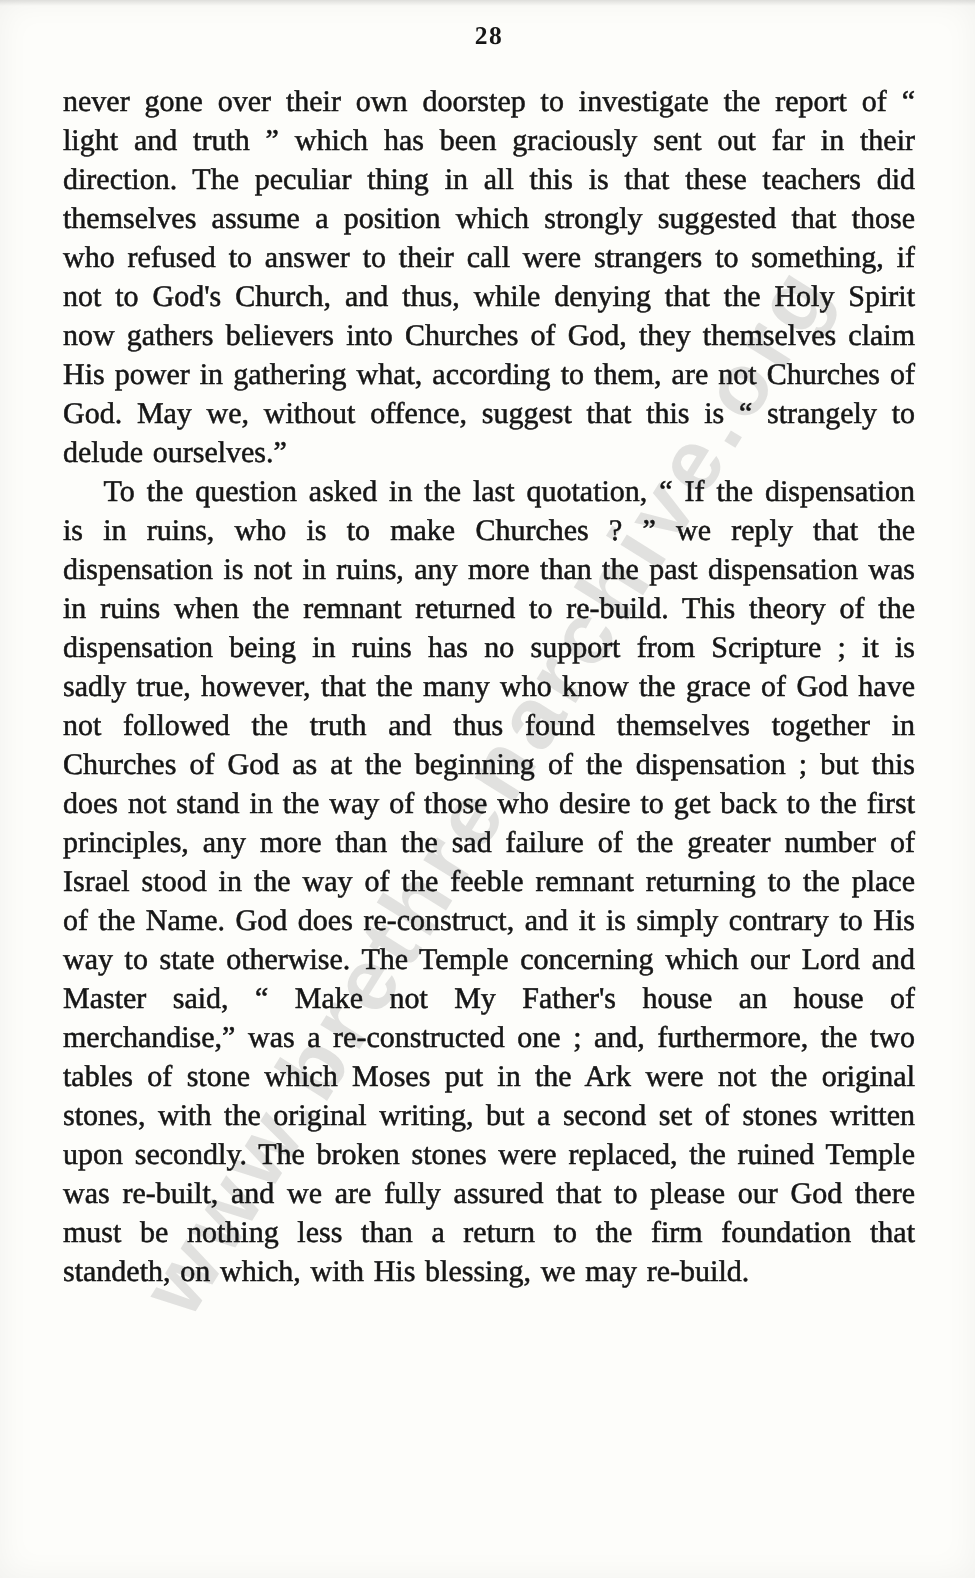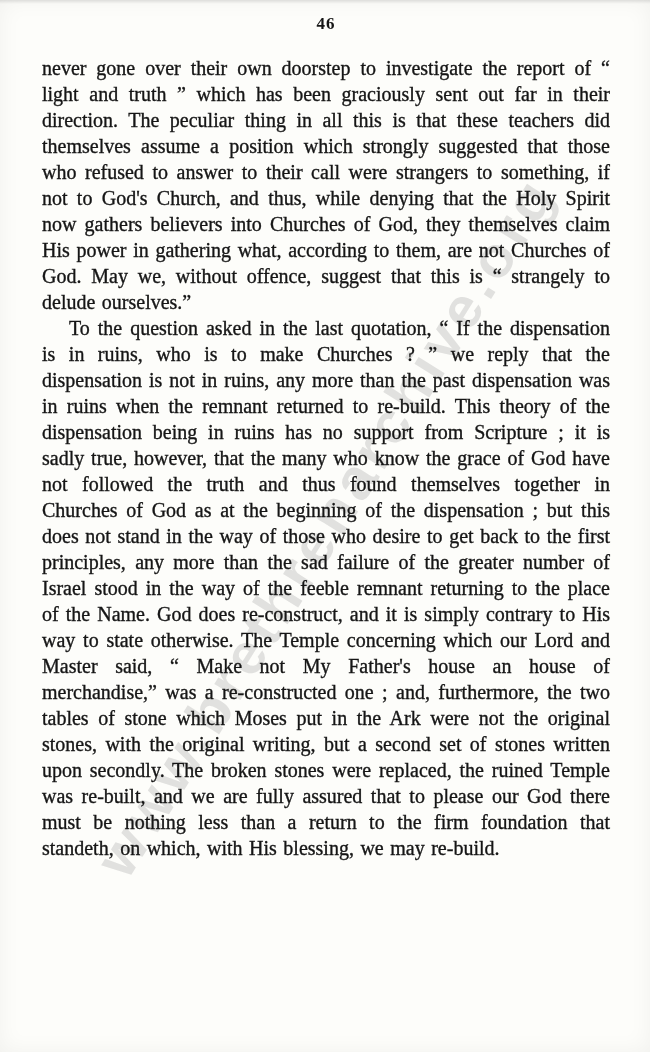--- a/index.html
+++ b/index.html
@@ -69,20 +69,20 @@
 </style>
 </head>
 <body>
 
 <div class="scan-page">
   <div class="edge-shadow-top"></div>
 
   <div class="watermark">www.brethrenarchive.org</div>
 
   <div class="content">
-    <div class="page-number">46</div>
+    <div class="page-number">28</div>
 
     <div class="body-text">
       <p>never gone over their own doorstep to investigate the report of “ light and truth ” which has been graciously sent out far in their direction.  The peculiar thing in all this is that these teachers did themselves assume a position which strongly suggested that those who refused to answer to their call were strangers to something, if not to God's Church, and thus, while denying that the Holy Spirit now gathers believers into Churches of God, they themselves claim His power in gathering what, according to them, are not Churches of God.  May we, without offence, suggest that this is “ strangely to delude ourselves.”</p>
       <p class="indent">To the question asked in the last quotation, “ If the dispensation is in ruins, who is to make Churches ? ” we reply that the dispensation is not in ruins, any more than the past dispensation was in ruins when the remnant returned to re-build.  This theory of the dispensation being in ruins has no support from Scripture ;  it is sadly true, however, that the many who know the grace of God have not followed the truth and thus found themselves together in Churches of God as at the beginning of the dispensation ;  but this does not stand in the way of those who desire to get back to the first principles, any more than the sad failure of the greater number of Israel stood in the way of the feeble remnant returning to the place of the Name.  God does re-construct, and it is simply contrary to His way to state otherwise.  The Temple concerning which our Lord and Master said, “ Make not My Father's house an house of merchandise,” was a re-constructed one ; and, furthermore, the two tables of stone which Moses put in the Ark were not the original stones, with the original writing, but a second set of stones written upon secondly. The broken stones were replaced, the ruined Temple was re-built, and we are fully assured that to please our God there must be nothing less than a return to the firm foundation that standeth, on which, with His blessing, we may re-build.</p>
     </div>
   </div>
 </div>
 
 </body></html>

